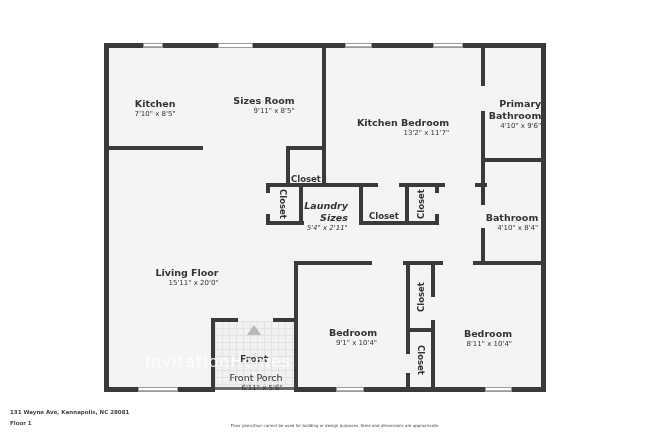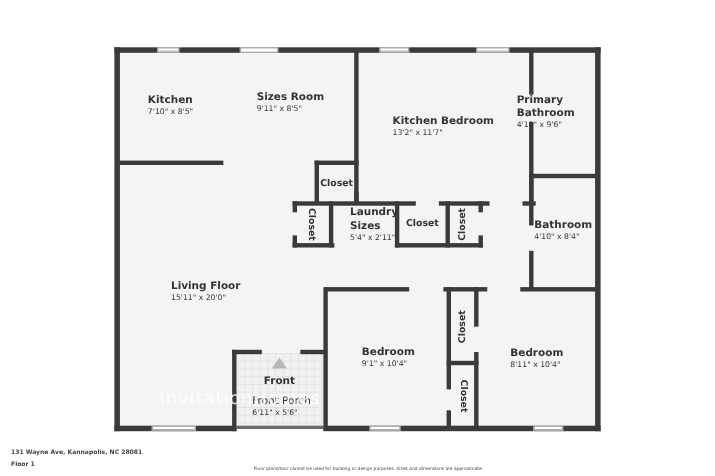--- a/index.html
+++ b/index.html
@@ -1,21 +1,21 @@
 <!DOCTYPE html>
 <html><head>
 <meta charset="utf-8">
 <style>
   html,body{margin:0;padding:0;}
   body{width:650px;height:433px;background:#ffffff;position:relative;overflow:hidden;font-family:"DejaVu Sans","Liberation Sans",sans-serif;}
   .floor{position:absolute;background:#f4f4f4;}
   .w{position:absolute;background:#3a3a3a;}
   .win{position:absolute;background:#ffffff;border:1px solid #9a9a9a;box-sizing:border-box;}
   .win.h::after{content:"";position:absolute;left:0;right:0;top:50%;border-top:1px solid #b0b0b0;}
-  .label{position:absolute;text-align:left;color:#333;transform:translate(-50%,-50%);white-space:nowrap;line-height:1.25;}
+  .label{position:absolute;text-align:right;color:#333;transform:translate(-50%,-50%);white-space:nowrap;line-height:1.25;margin-top:12px;}
   .label .n{font-size:9.5px;font-weight:600;display:block;}
   .label .d{font-size:7px;display:block;color:#333;}
   .vlabel{position:absolute;font-size:8.5px;font-weight:600;color:#333;transform:translate(-50%,-50%) rotate(90deg);white-space:nowrap;}
   .porch{position:absolute;background-color:#f1f1f1;
     background-image:linear-gradient(#e2e2e2 1px,transparent 1px),linear-gradient(90deg,#e2e2e2 1px,transparent 1px);
     background-size:7px 7px;}
   .arrow{position:absolute;width:0;height:0;border-left:7px solid transparent;border-right:7px solid transparent;border-bottom:10px solid #b7b7b7;}
   .footer{position:absolute;color:#444;}
   .addr{left:10px;top:409px;font-size:5.5px;font-weight:600;}
   .floorlbl{left:10px;top:420px;font-size:5.5px;font-weight:600;}
@@ -95,26 +95,26 @@
   <span class="d">7'10" x 8'5"</span>
 </div>
 <div class="label" style="left:264px;top:93px;">
   <span class="n">Sizes Room</span>
   <span class="d">9'11" x 8'5"</span>
 </div>
 <div class="label" style="left:403px;top:115px;">
   <span class="n">Kitchen Bedroom</span>
   <span class="d">13'2" x 11'7"</span>
 </div>
-<div class="label" style="left:496px;top:102px;">
+<div class="label" style="left:515px;top:102px;">
   <span class="n">Primary</span>
   <span class="n">Bathroom</span>
   <span class="d">4'10" x 9'6"</span>
 </div>
-<div class="label" style="left:340px;top:204px;">
+<div class="label" style="left:326px;top:204px;font-style:italic;">
   <span class="n">Laundry</span>
   <span class="n">Sizes</span>
   <span class="d">5'4" x 2'11"</span>
 </div>
 <div class="label" style="left:512px;top:210px;">
   <span class="n">Bathroom</span>
   <span class="d">4'10" x 8'4"</span>
 </div>
 <div class="label" style="left:187px;top:265px;">
   <span class="n">Living Floor</span>

